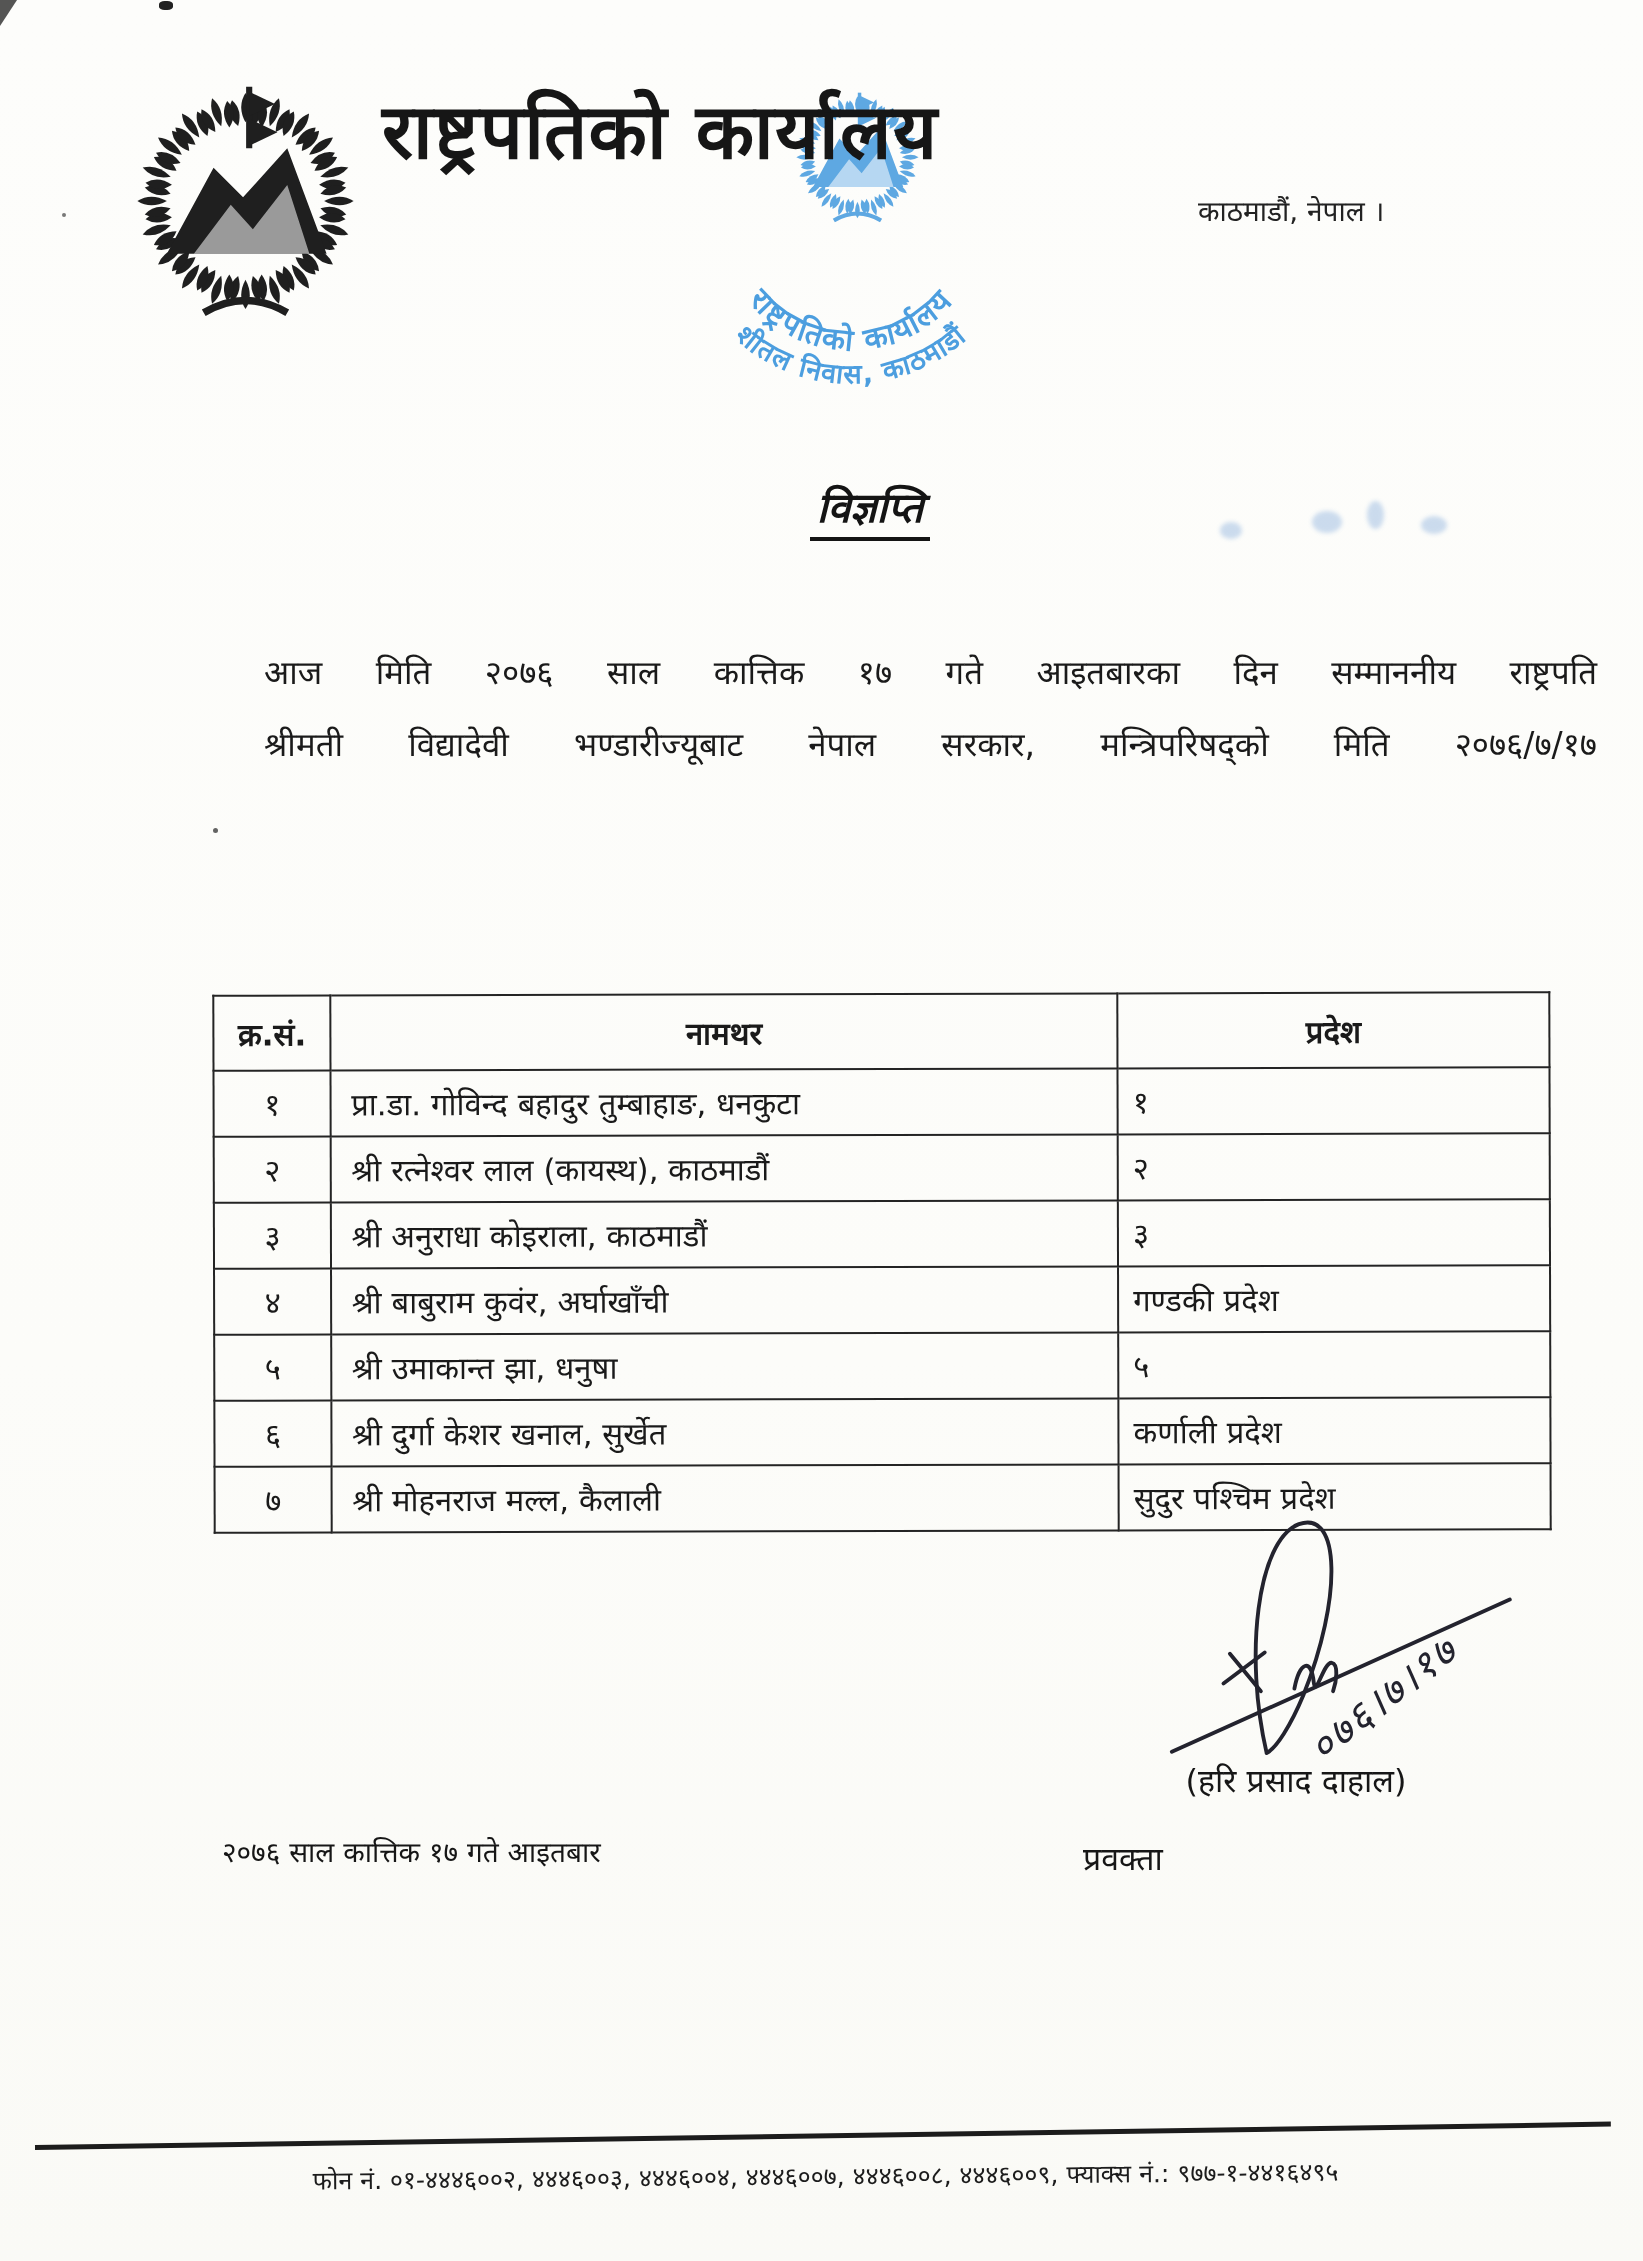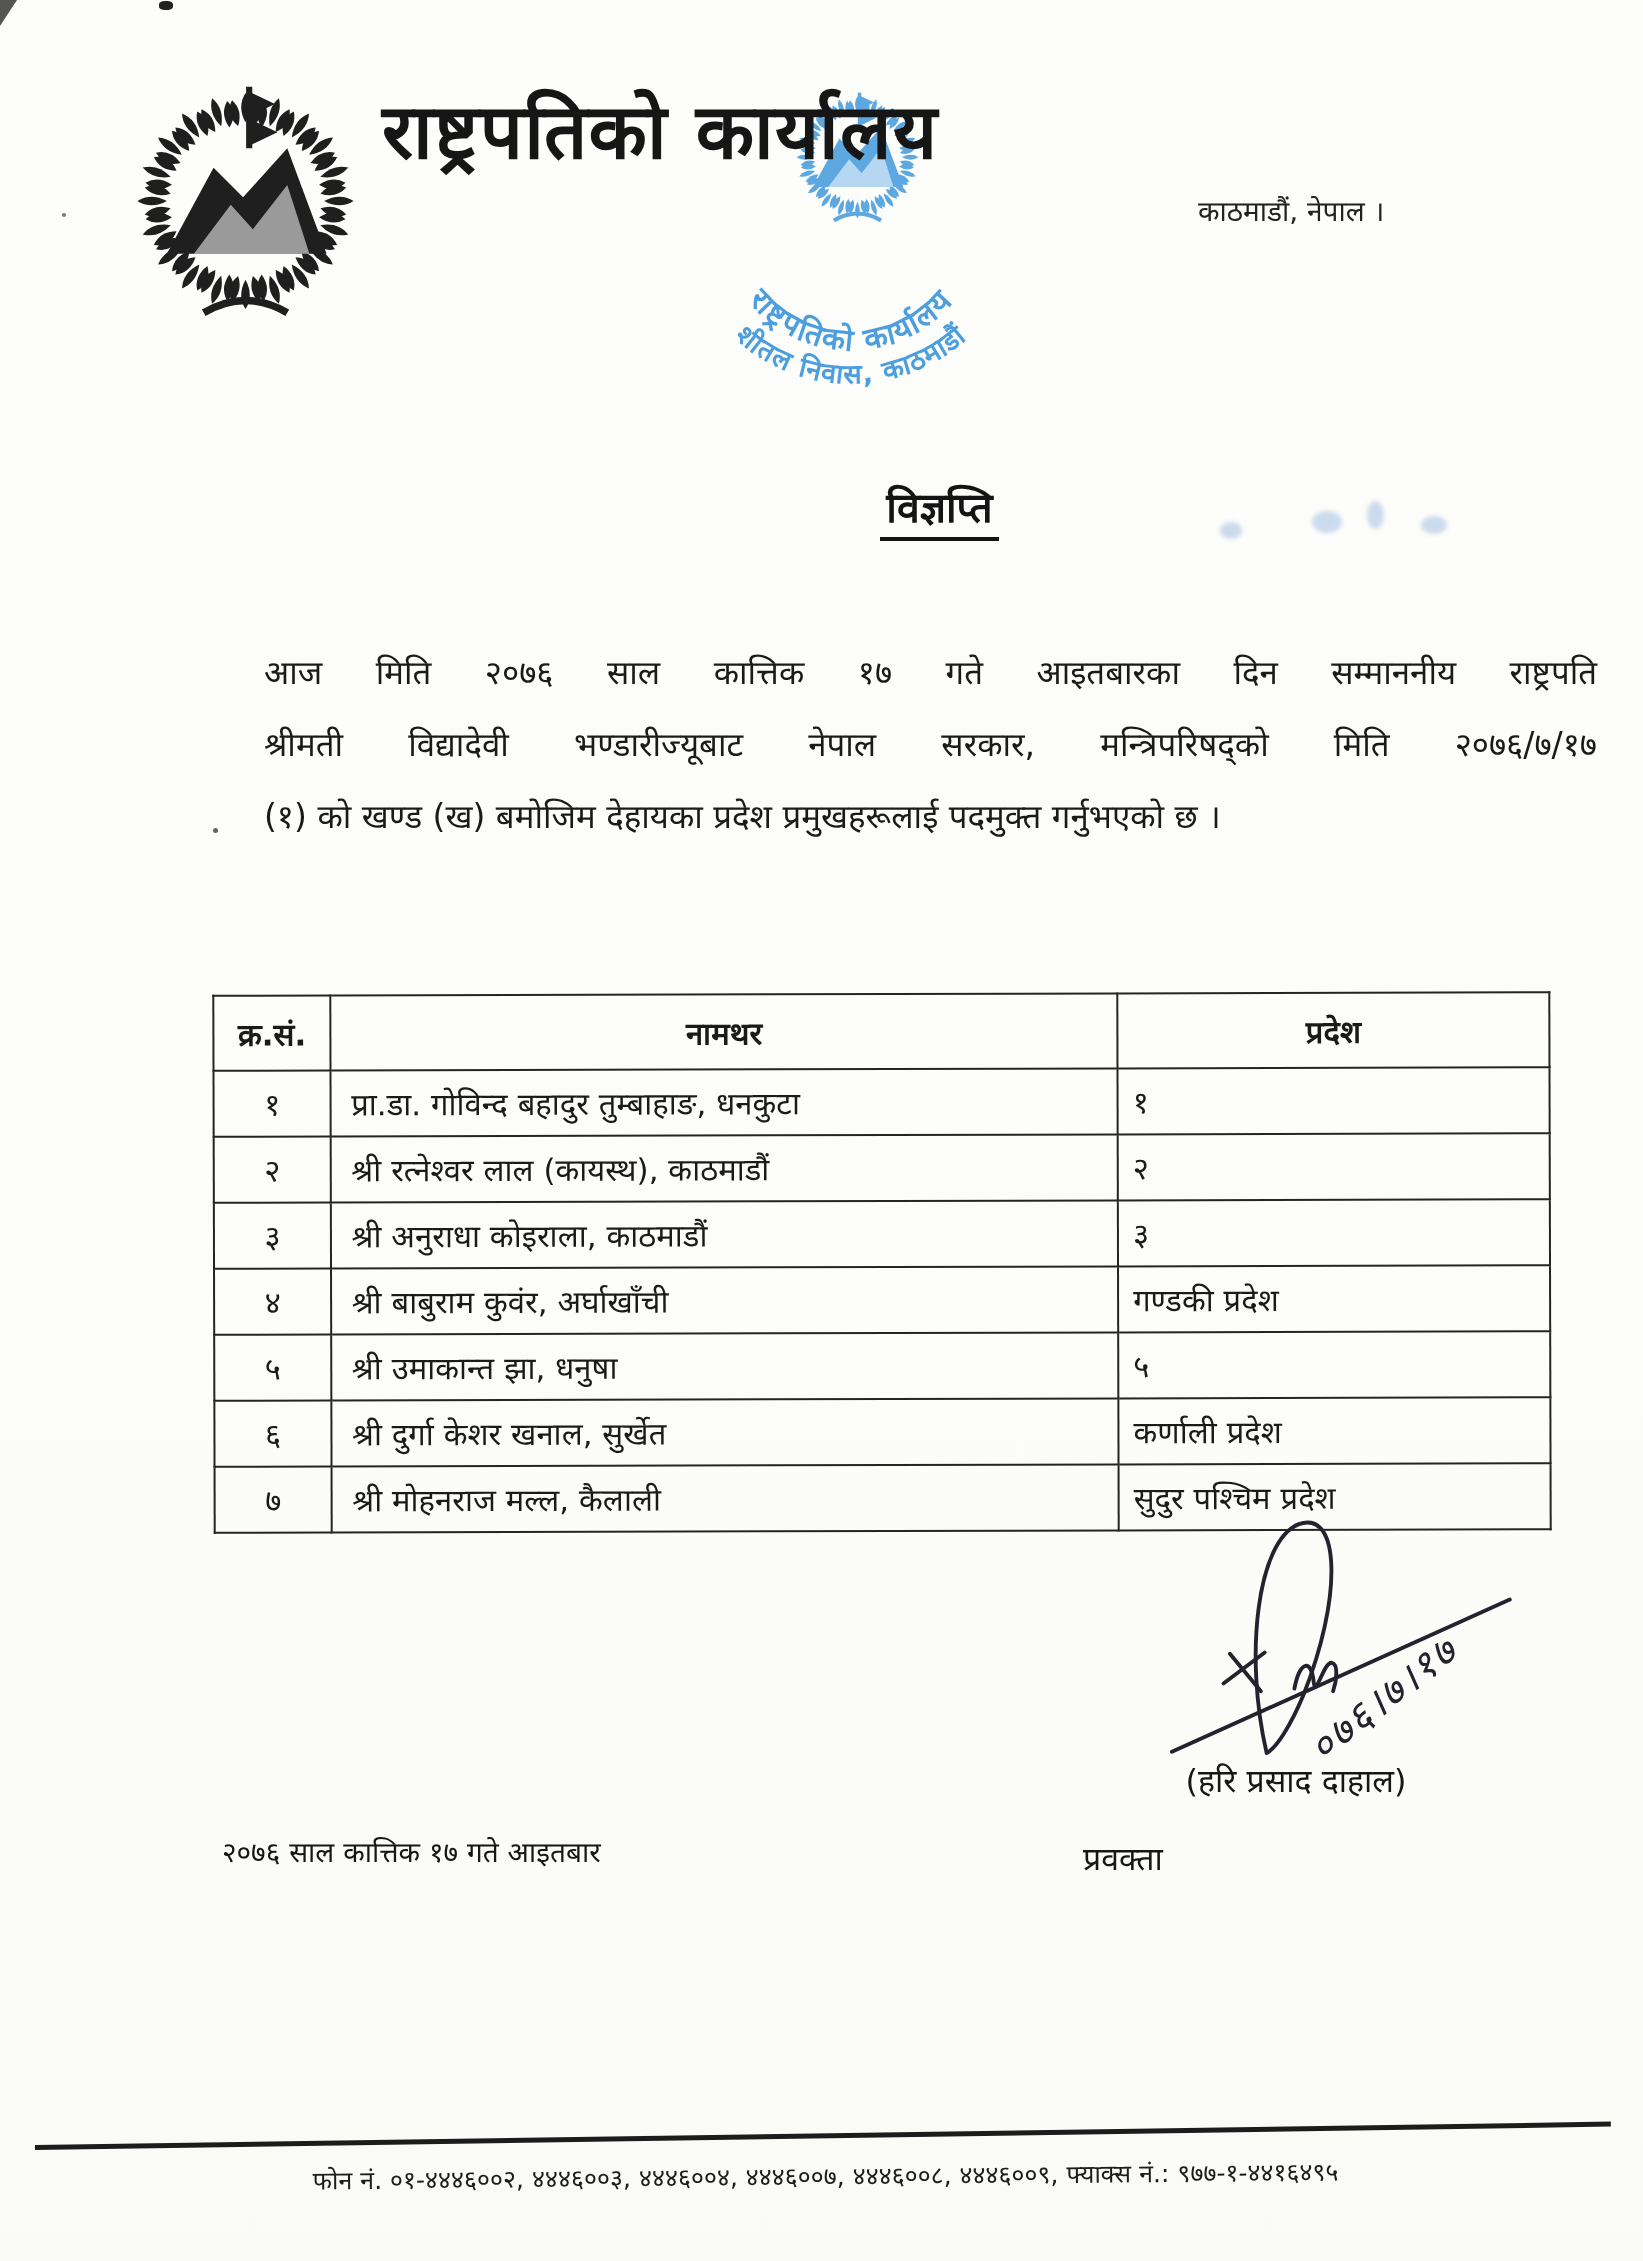--- a/index.html
+++ b/index.html
@@ -21,21 +21,21 @@
     font-size:76px;font-weight:bold;letter-spacing:1.3px;color:#161616;
     white-space:nowrap;z-index:3;
   }
   .stamp{position:absolute;left:648px;top:34px;width:406px;height:413px;color:#3e97dd;opacity:.92;z-index:2;}
   .addr{
     position:absolute;left:1198px;top:184px;width:361px;
     font-size:28px;line-height:55px;color:#222;z-index:4;
   }
   
   .notice-title{
-    position:absolute;left:741px;top:478px;width:258px;text-align:right;z-index:4;
+    position:absolute;left:741px;top:478px;width:258px;text-align:center;z-index:4;font-style:italic;
   }
   .notice-title span{
     font-size:41px;font-weight:bold;color:#141414;
     border-bottom:4.5px solid #141414;padding:0 6.4px 5.2px 6.4px;
   }
   
   .body-par{
     position:absolute;left:222px;top:637px;width:1333px;
     font-size:33px;line-height:72px;color:#1a1a1a;margin-left:42px;
   }
@@ -164,21 +164,20 @@
   </div>
 
   <div class="smudge" style="left:1220px;top:522px;width:22px;height:17px;"></div>
   <div class="smudge" style="left:1312px;top:511px;width:30px;height:22px;"></div>
   <div class="smudge" style="left:1367px;top:501px;width:17px;height:28px;"></div>
   <div class="smudge" style="left:1421px;top:516px;width:26px;height:18px;"></div>
 
   <div class="body-par">
     <div class="jline">आज मिति २०७६ साल कात्तिक १७ गते आइतबारका दिन सम्माननीय राष्ट्रपति</div>
     <div class="jline">श्रीमती विद्यादेवी भण्डारीज्यूबाट नेपाल सरकार, मन्त्रिपरिषद्को मिति २०७६/७/१७</div>
-    <div class="lline">(१) को खण्ड (ख) बमोजिम देहायका प्रदेश प्रमुखहरूलाई पदमुक्त गर्नुभएको छ ।</div>
   </div>
 
   <table class="roster">
     <thead>
       <tr>
         <th>क्र.सं.</th>
         <th class="h-nm">नामथर</th>
         <th>प्रदेश</th>
       </tr>
     </thead>

